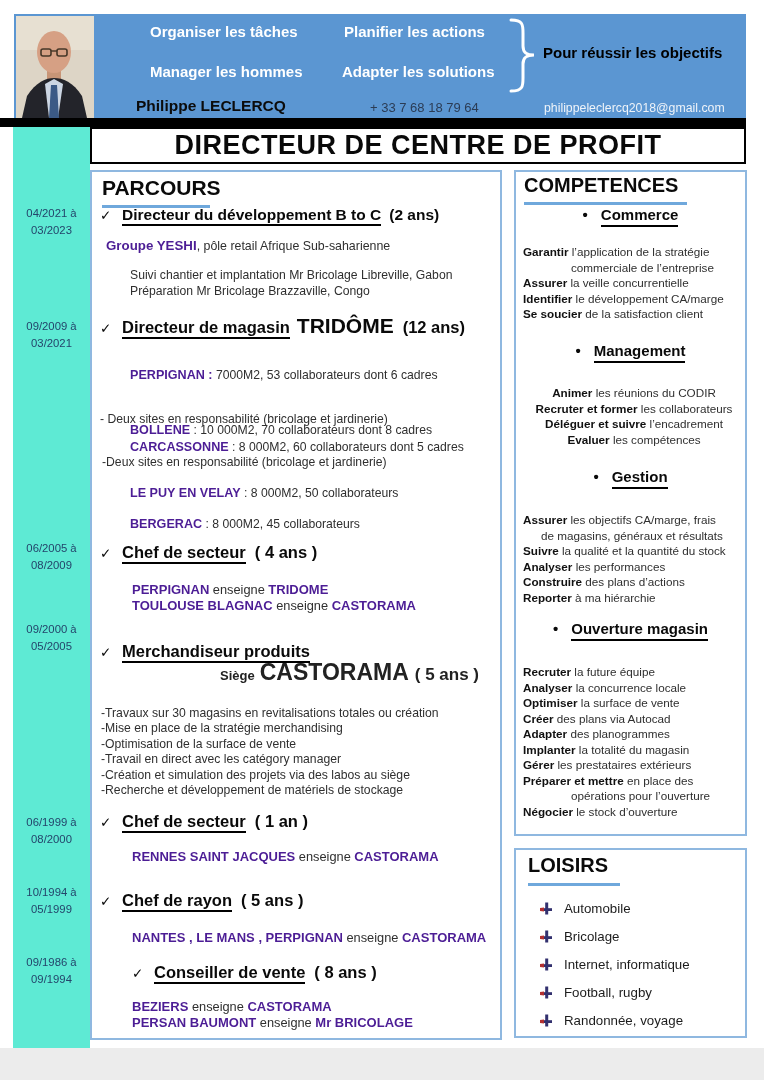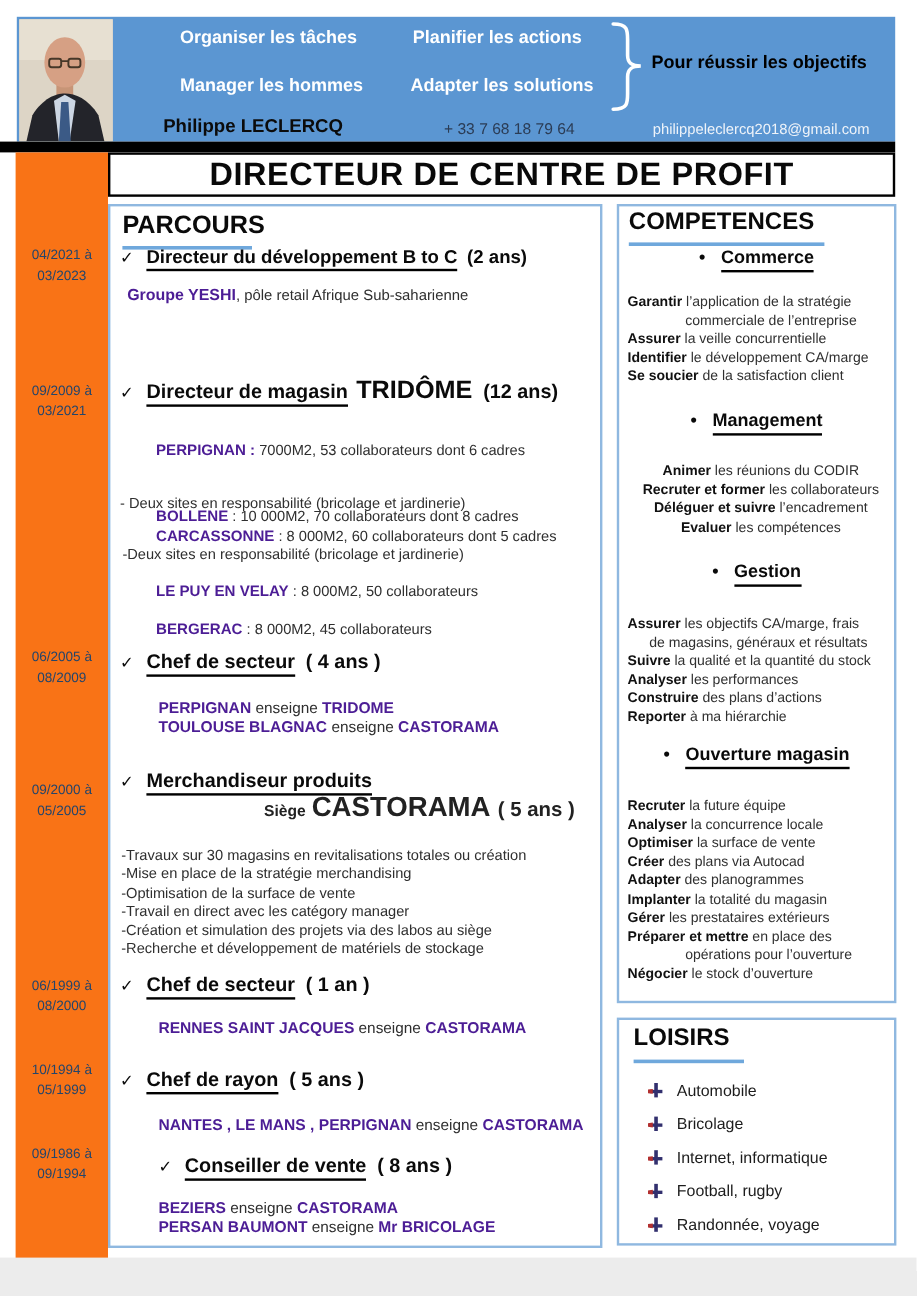--- a/index.html
+++ b/index.html
@@ -19,23 +19,23 @@
   .hemail{position:absolute;left:530px;top:87px;color:#eef3f9;font-size:12.3px;white-space:nowrap;}
 
   .blackbar{position:absolute;left:0;top:118px;width:746px;height:9px;background:#000;}
 
   
   .titlebox{position:absolute;left:90px;top:127px;width:656px;height:37px;background:#fff;
             border:2px solid #000;box-sizing:border-box;display:flex;align-items:center;justify-content:center;}
   .titlebox span{font-size:27px;font-weight:bold;color:#090909;letter-spacing:.5px;white-space:nowrap;}
 
   
-  .sidebar{position:absolute;left:13px;top:127px;width:77px;height:948px;background:#f97316;}
+  .sidebar{position:absolute;left:13px;top:127px;width:77px;height:948px;background:#5eead4;}
   .date{position:absolute;width:100%;text-align:center;color:#24456b;font-size:11.3px;line-height:17px;}
-  .d0{top:78px;} .d1{top:191px;} .d2{top:413px;} .d3{top:524px;}
+  .d0{top:78px;} .d1{top:191px;} .d2{top:413px;} .d3{top:494px;}
   .d4{top:687px;} .d5{top:757px;} .d6{top:827px;}
 
   
   .panel{position:absolute;background:#fff;border:2px solid #8fb8e0;box-sizing:border-box;}
   .p-parcours{left:90px;top:170px;width:412px;height:870px;}
   .p-comp{left:514px;top:170px;width:233px;height:666px;}
   .p-lois{left:514px;top:848px;width:233px;height:190px;}
 
   .bighead{position:absolute;font-weight:bold;color:#0a0a0a;white-space:nowrap;}
   .p-parcours .bighead{left:10px;top:4px;font-size:21px;}
@@ -159,20 +159,24 @@
   <section class="panel p-parcours">
     <div class="bighead">PARCOURS</div>
     <div class="hrule hr-parc"></div>
 
     <div class="entry" style="top:34px;">
       <span class="chk">✓</span><span class="et e1t">Directeur du développement B to C</span><span class="edur e1d">(2 ans)</span>
     </div>
     <div class="pline org" style="left:14px;top:66px;">
       <span class="pl-lead">Groupe YESHI</span><span>, pôle retail Afrique Sub-saharienne</span>
     </div>
+    <div class="pline det2" style="left:38px;top:96px;">
+      <div>Suivi chantier et implantation Mr Bricolage Libreville, Gabon</div>
+      <div>Préparation Mr Bricolage Brazzaville, Congo</div>
+    </div>
 
     <div class="entry" style="top:142px;">
       <span class="chk">✓</span><span class="et">Directeur de magasin</span><span class="brand">TRIDÔME</span><span class="edur">(12 ans)</span>
     </div>
     <div class="stores">
       <div class="pline" style="left:38px;top:196px;"><span class="pl-lead">PERPIGNAN :</span><span> 7000M2, 53 collaborateurs dont 6 cadres</span></div>
       <div class="pline" style="left:38px;top:225px;margin-top:26px;"><span class="pl-lead">BOLLENE</span><span> : 10 000M2, 70 collaborateurs dont 8 cadres</span></div>
       <div class="pline" style="left:8px;top:240px;"><span class="pl-lead"></span><span>- Deux sites en responsabilité (bricolage et jardinerie)</span></div>
       <div class="pline" style="left:38px;top:268px;"><span class="pl-lead">CARCASSONNE</span><span> : 8 000M2, 60 collaborateurs dont 5 cadres</span></div>
       <div class="pline" style="left:10px;top:283px;"><span class="pl-lead"></span><span>-Deux sites en responsabilité (bricolage et jardinerie)</span></div>

